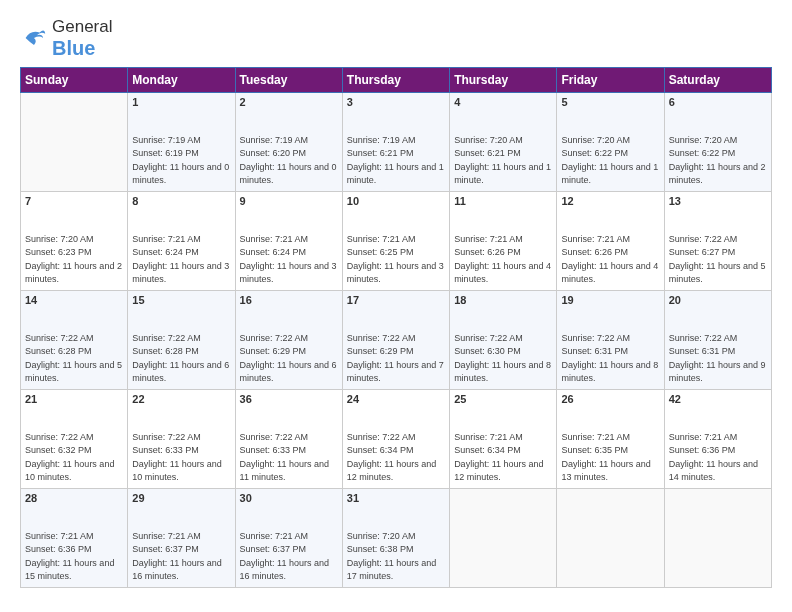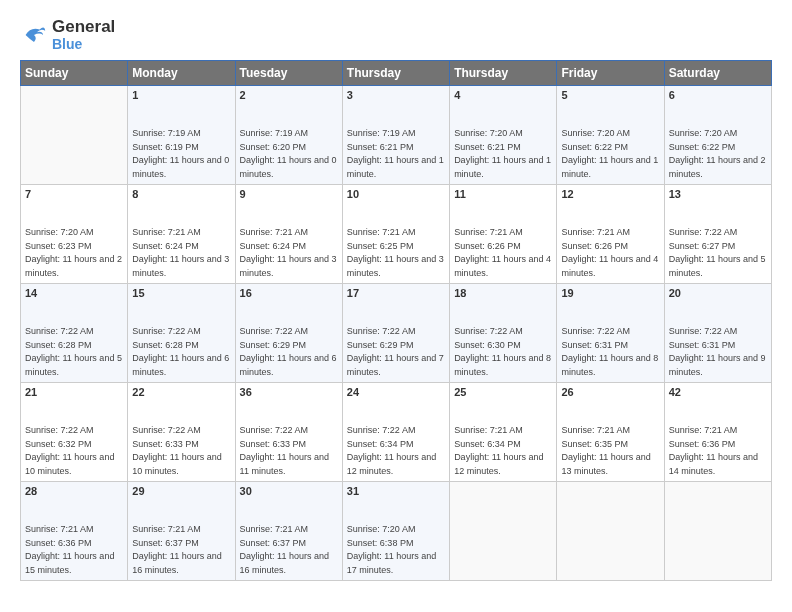--- a/index.html
+++ b/index.html
@@ -42,21 +42,21 @@
       font-size: 16px;
       color: #555;
       font-weight: normal;
     }
     table {
       width: 100%;
       border-collapse: collapse;
       table-layout: fixed;
     }
     thead tr th {
-      background-color: #737373;
+      background-color: #701a75;
       color: #fff;
       font-size: 12px;
       font-weight: bold;
       padding: 5px 4px;
       text-align: left;
       border: 1px solid #3b6eb5;
     }
     tbody tr td {
       border: 1px solid #ccc;
       vertical-align: top;
@@ -92,22 +92,22 @@
 </head>
 <body>
 
 <div class="page">
   <div class="header-area">
     <div class="logo">
       <svg class="logo-bird" viewBox="0 0 40 40">
         <path d="M8 20 Q15 8 28 12 Q35 6 36 14 Q30 10 24 16 Q32 14 33 20 Q28 16 20 20 Q25 24 20 30 Q14 26 8 20Z" fill="#4a90d9"></path>
       </svg>
       <div>
-        <div style="font-size:17px;font-weight:bold;color:#333;line-height:1.1;">General</div>
-        <div style="font-size:14px;font-weight:bold;color:#4a90d9;line-height:1.1;">Blue</div>
+        <div style="font-size:17px;font-weight:normal;color:#333;line-height:1.1;">General</div>
+        <div style="font-size:20px;font-weight:bold;color:#4a90d9;line-height:1.1;">Blue</div>
       </div>
     </div>
     <div class="title-area">
       <div class="month-title"></div>
       <div class="location-title"></div>
     </div>
   </div>
 
   <table>
     <thead>

